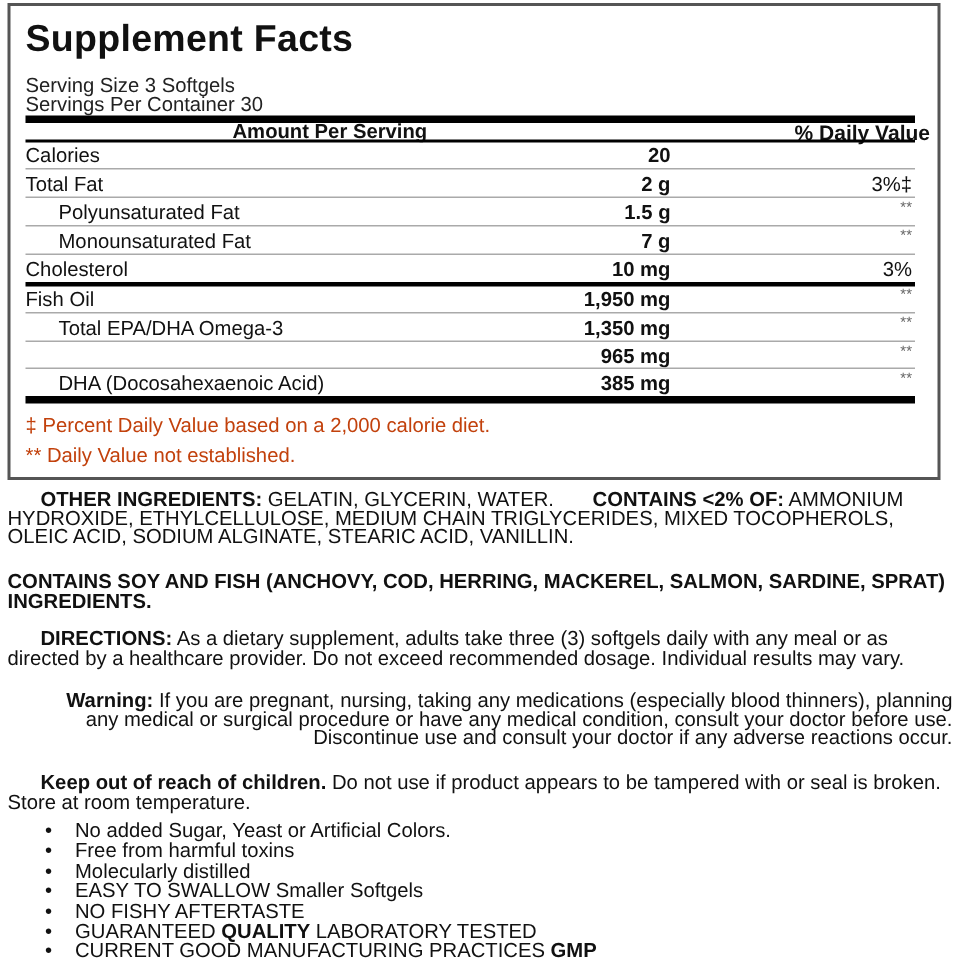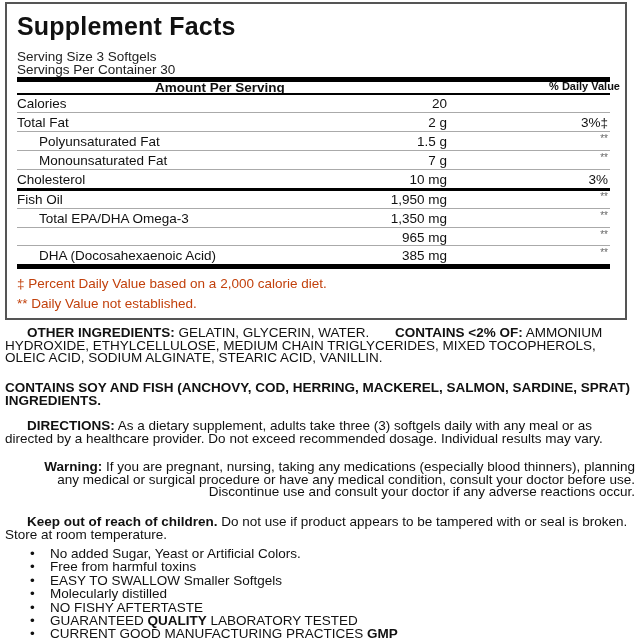--- a/index.html
+++ b/index.html
@@ -6,25 +6,25 @@
   body { width: 640px; height: 640px; overflow: hidden; position: relative;
          font-family: "Liberation Sans", "DejaVu Sans", sans-serif; color: #111; }
   .panel { position: absolute; left: 5px; top: 2px; width: 622px; height: 318px;
            border: 2px solid #555; box-sizing: border-box; background: #fff; }
   .title { position: absolute; left: 17px; top: 12px; font-size: 25px; font-weight: bold;
            letter-spacing: 0.2px; color: #111; }
   .serving { position: absolute; left: 17px; top: 51px; font-size: 13.5px; line-height: 12.5px; color: #222; }
   .thickbar { position: absolute; left: 17px; width: 593px; height: 5px; background: #000; }
   .thinbar { position: absolute; left: 17px; width: 593px; height: 1.5px; background: #000; }
   .hdr-amount { position: absolute; left: 155px; top: 80px; font-size: 13.5px; font-weight: bold; }
-  .hdr-dv { position: absolute; right: 20px; top: 80px; font-size: 11px; font-weight: bold; margin-left: 28px; }
+  .hdr-dv { position: absolute; right: 20px; top: 80px; font-size: 14px; font-weight: bold; margin-left: 28px; }
   .row { position: absolute; left: 17px; width: 593px; height: 22px; font-size: 13.5px; }
   .row .name { position: absolute; left: 0; top: 3px; }
   .row.sub .name { left: 22px; }
-  .row .amt { position: absolute; right: 163px; top: 3px; text-align: center; }
+  .row .amt { position: absolute; right: 163px; top: 3px; text-align: center; font-weight: bold; }
   .row .dv { position: absolute; right: 2px; top: 3px; text-align: right; }
   .row .dv.star { font-size: 10px; color: #666; top: 2px; }
   .sep { position: absolute; height: 1px; background: #aaa; }
   .foot { position: absolute; left: 17px; font-size: 13.5px; color: #c2410c; }
   .body-text { position: absolute; left: 5px; width: 630px; font-size: 13.5px; line-height: 12.5px; color: #111; }
   .body-text b { font-weight: bold; margin-left: 22px; }
   .bullets { position: absolute; left: 30px; top: 547px; font-size: 13.5px; line-height: 13.4px; margin: 0; padding: 0; list-style: none; }
   .bullets li { position: relative; padding-left: 20px; }
   .bullets li::before { content: "•"; position: absolute; left: 0; top: 0; }
 </style>
@@ -114,19 +114,19 @@
 
 <div class="body-text" style="top:420px;"><b>DIRECTIONS:</b><span> As a dietary supplement, adults take three (3) softgels daily with any meal or as directed by a healthcare provider. Do not exceed recommended dosage. Individual results may vary.</span></div>
 
 <div class="body-text" style="top:461px;text-align:right;"><b>Warning:</b><span> If you are pregnant, nursing, taking any medications (especially blood thinners), planning any medical or surgical procedure or have any medical condition, consult your doctor before use. Discontinue use and consult your doctor if any adverse reactions occur.</span></div>
 
 <div class="body-text" style="top:516px;"><b>Keep out of reach of children.</b><span> Do not use if product appears to be tampered with or seal is broken. Store at room temperature.</span></div>
 
 <ul class="bullets">
   <li><span>No added Sugar, Yeast or Artificial Colors.</span></li>
   <li><span>Free from harmful toxins</span></li>
+  <li><span>Molecularly distilled</span></li>
   <li><span>EASY TO SWALLOW Smaller Softgels</span></li>
-  <li><span>Molecularly distilled</span></li>
   <li><span>NO FISHY AFTERTASTE</span></li>
   <li><span>GUARANTEED </span><b>QUALITY</b><span> LABORATORY TESTED</span></li>
   <li><span>CURRENT GOOD MANUFACTURING PRACTICES </span><b>GMP</b></li>
 
 </ul>
 
 </body></html>

